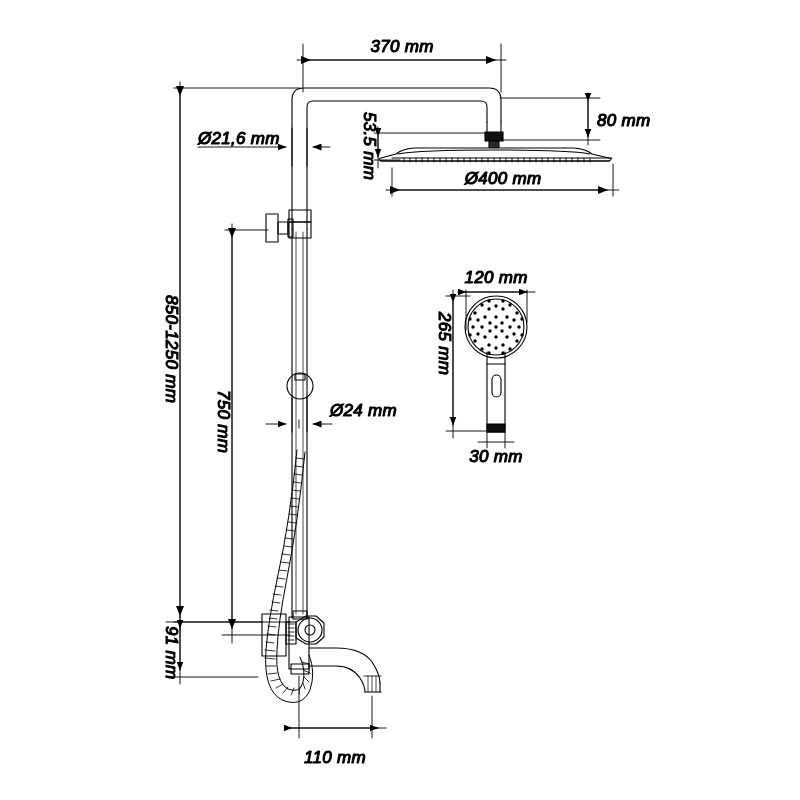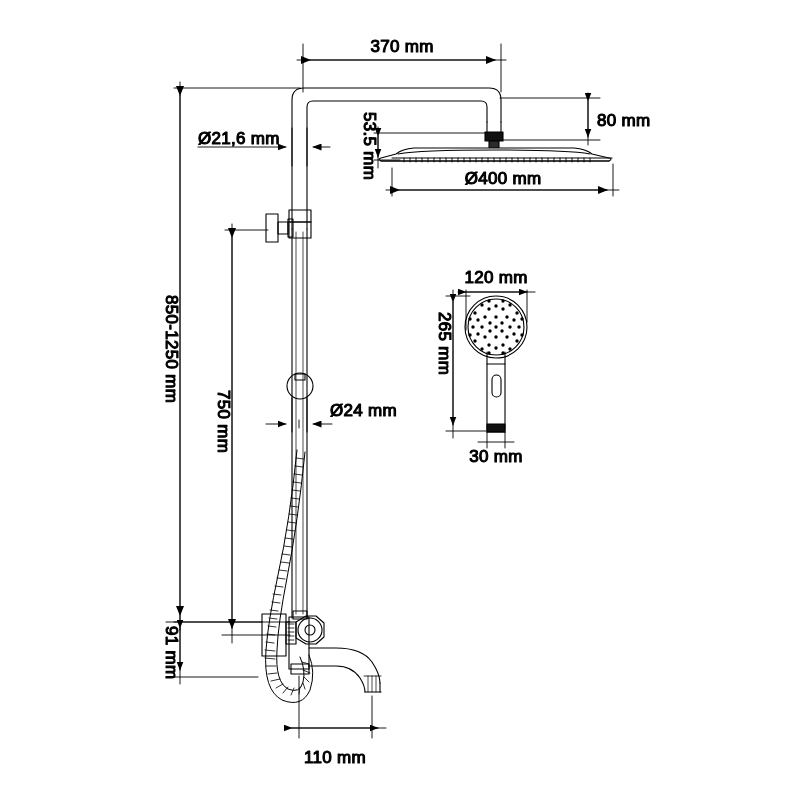--- a/index.html
+++ b/index.html
@@ -1,18 +1,18 @@
 <!DOCTYPE html>
 <html><head>
 <meta charset="utf-8">
 <style>
   html,body{margin:0;padding:0;background:#ffffff;}
   body{width:800px;height:800px;overflow:hidden;
        font-family:"Liberation Sans","DejaVu Sans",sans-serif;}
-  #stage{position:relative;width:800px;height:800px;background:#fff;}
+  #stage{position:relative;width:800px;height:800px;background:#fff;font-style:italic;}
   #stage svg{position:absolute;left:0;top:0;width:800px;height:800px;}
   .dimtext{font-family:"Liberation Sans","DejaVu Sans",sans-serif;
            font-size:17px;fill:#000;letter-spacing:0.3px;}
   .dimtext.rot{writing-mode:tb;}
 </style>
 </head>
 <body>
 
 <div id="stage">
 <svg viewBox="0 0 800 800" xmlns="http://www.w3.org/2000/svg">

